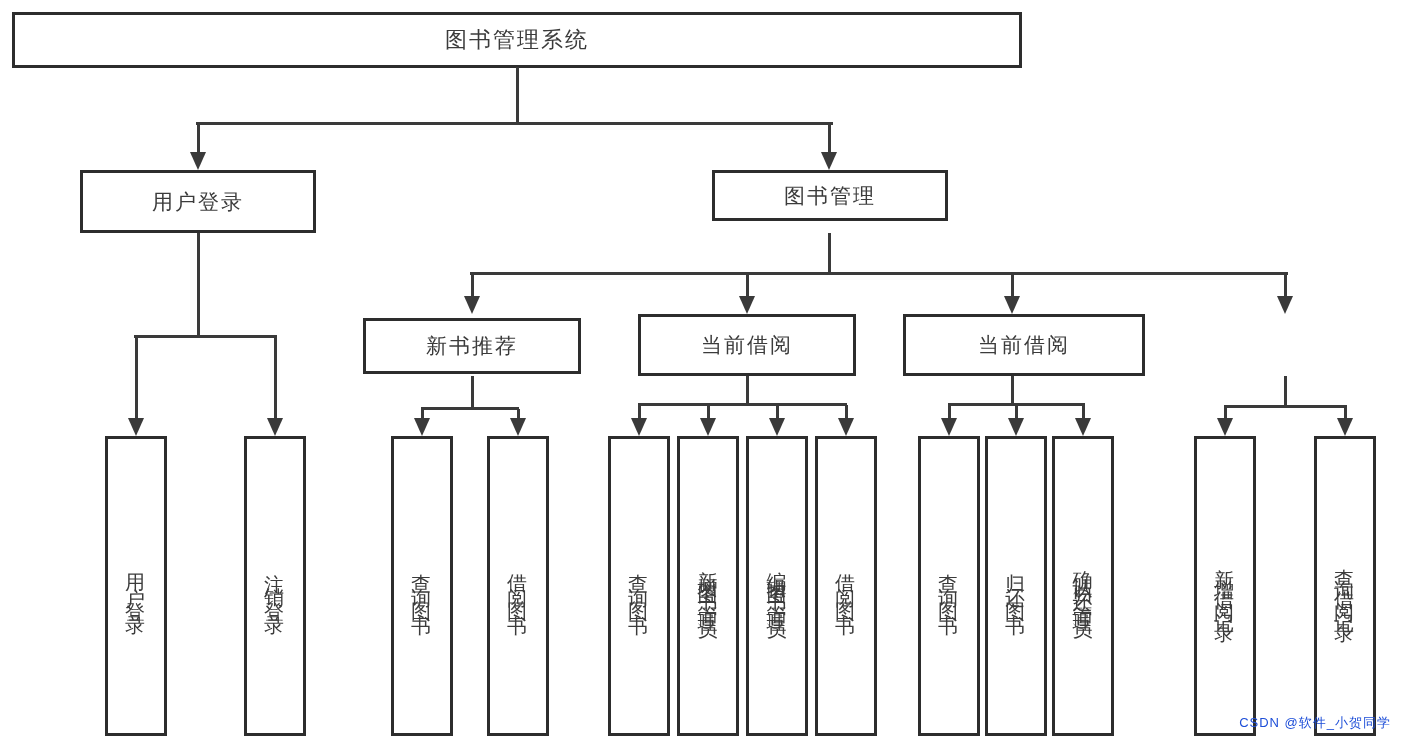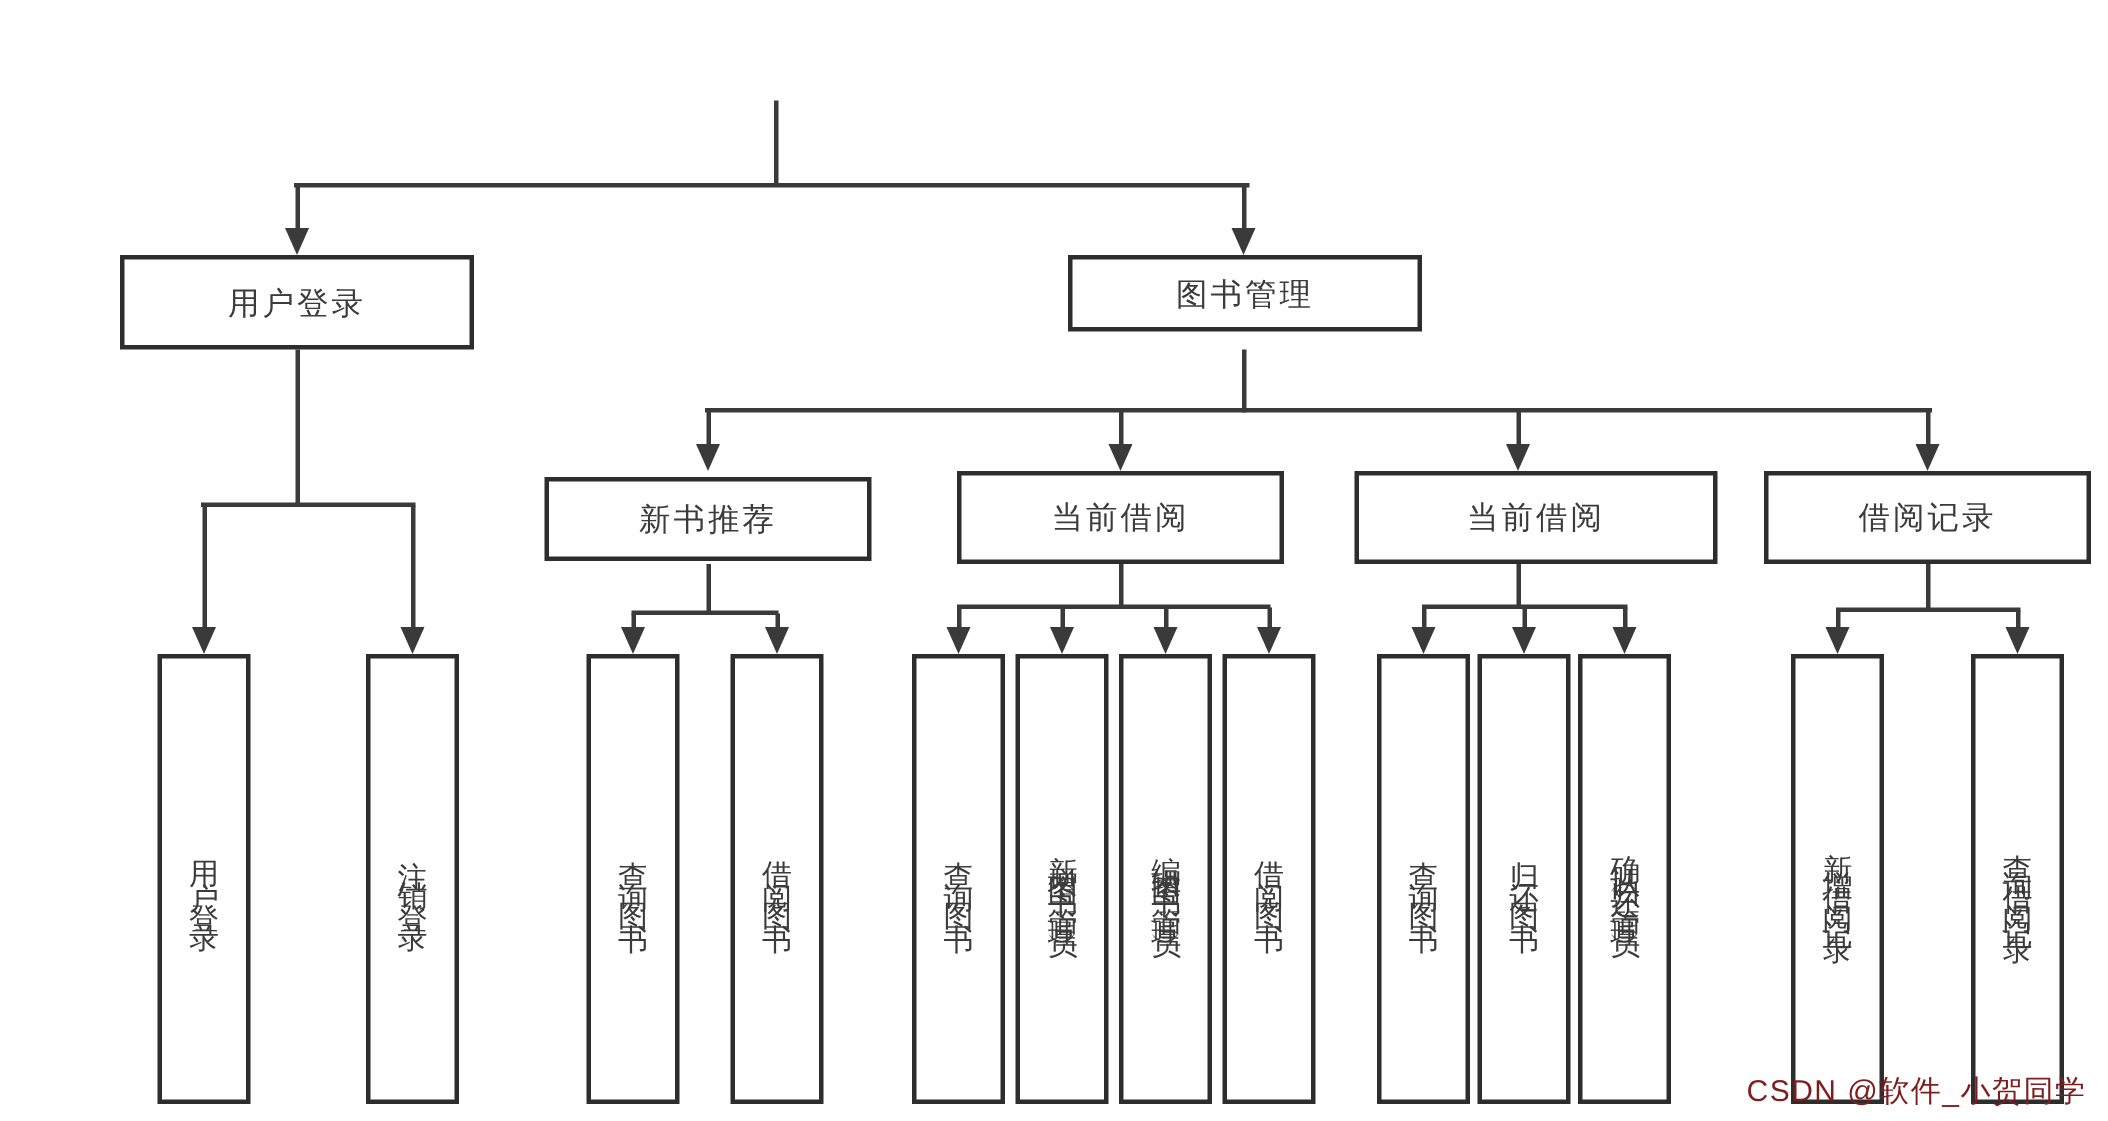--- a/index.html
+++ b/index.html
@@ -15,28 +15,29 @@
         writing-mode:vertical-rl;text-orientation:mixed;
         font-size:20px;color:#3b3b3b;width:62px;top:436px;height:300px;}
   .ls4{letter-spacing:14px;}
   .ls6{letter-spacing:11px;}
   .ls9{letter-spacing:7px;line-height:1.0;}
   .vline{position:absolute;width:3px;background:#3a3a3a;}
   .hline{position:absolute;height:3px;background:#3a3a3a;}
   .arrow{position:absolute;width:0;height:0;
          border-left:8px solid transparent;border-right:8px solid transparent;
          border-top:18px solid #3a3a3a;}
-  .watermark{position:absolute;right:14px;top:714px;font-size:20px;color:#7f1d1d;
+  .watermark{position:absolute;right:14px;top:714px;font-size:13px;color:#1d4ed8;
              letter-spacing:1px;white-space:nowrap;}
 </style>
 </head>
 <body>
 
 <div class="canvas">
 
+  <div class="hbox root" style="left:12px;top:12px;width:1010px;height:56px">图书管理系统</div>
 
   <div class="vline" style="left:516px;top:67px;height:57px"></div>
   <div class="hline" style="left:196px;top:122px;width:637px"></div>
   <div class="vline" style="left:197px;top:124px;height:30px"></div>
   <div class="arrow" style="left:190px;top:152px"></div>
   <div class="vline" style="left:828px;top:124px;height:30px"></div>
   <div class="arrow" style="left:821px;top:152px"></div>
 
   <div class="hbox" style="left:80px;top:170px;width:236px;height:63px">用户登录</div>
   <div class="hbox" style="left:712px;top:170px;width:236px;height:51px">图书管理</div>
@@ -55,21 +56,20 @@
   <div class="vline" style="left:746px;top:274px;height:24px"></div>
   <div class="arrow" style="left:739px;top:296px"></div>
   <div class="vline" style="left:1011px;top:274px;height:24px"></div>
   <div class="arrow" style="left:1004px;top:296px"></div>
   <div class="vline" style="left:1284px;top:274px;height:24px"></div>
   <div class="arrow" style="left:1277px;top:296px"></div>
 
   <div class="hbox" style="left:363px;top:318px;width:218px;height:56px">新书推荐</div>
   <div class="hbox" style="left:638px;top:314px;width:218px;height:62px">当前借阅</div>
   <div class="hbox" style="left:903px;top:314px;width:242px;height:62px">当前借阅</div>
-  <div class="hbox" style="left:1176px;top:314px;width:218px;height:62px">借阅记录</div>
 
   <div class="vline" style="left:471px;top:376px;height:33px"></div>
   <div class="hline" style="left:421px;top:407px;width:98px"></div>
   <div class="vline" style="left:421px;top:409px;height:11px"></div>
   <div class="arrow" style="left:414px;top:418px"></div>
   <div class="vline" style="left:517px;top:409px;height:11px"></div>
   <div class="arrow" style="left:510px;top:418px"></div>
 
   <div class="vline" style="left:746px;top:376px;height:29px"></div>
   <div class="hline" style="left:638px;top:403px;width:209px"></div>

